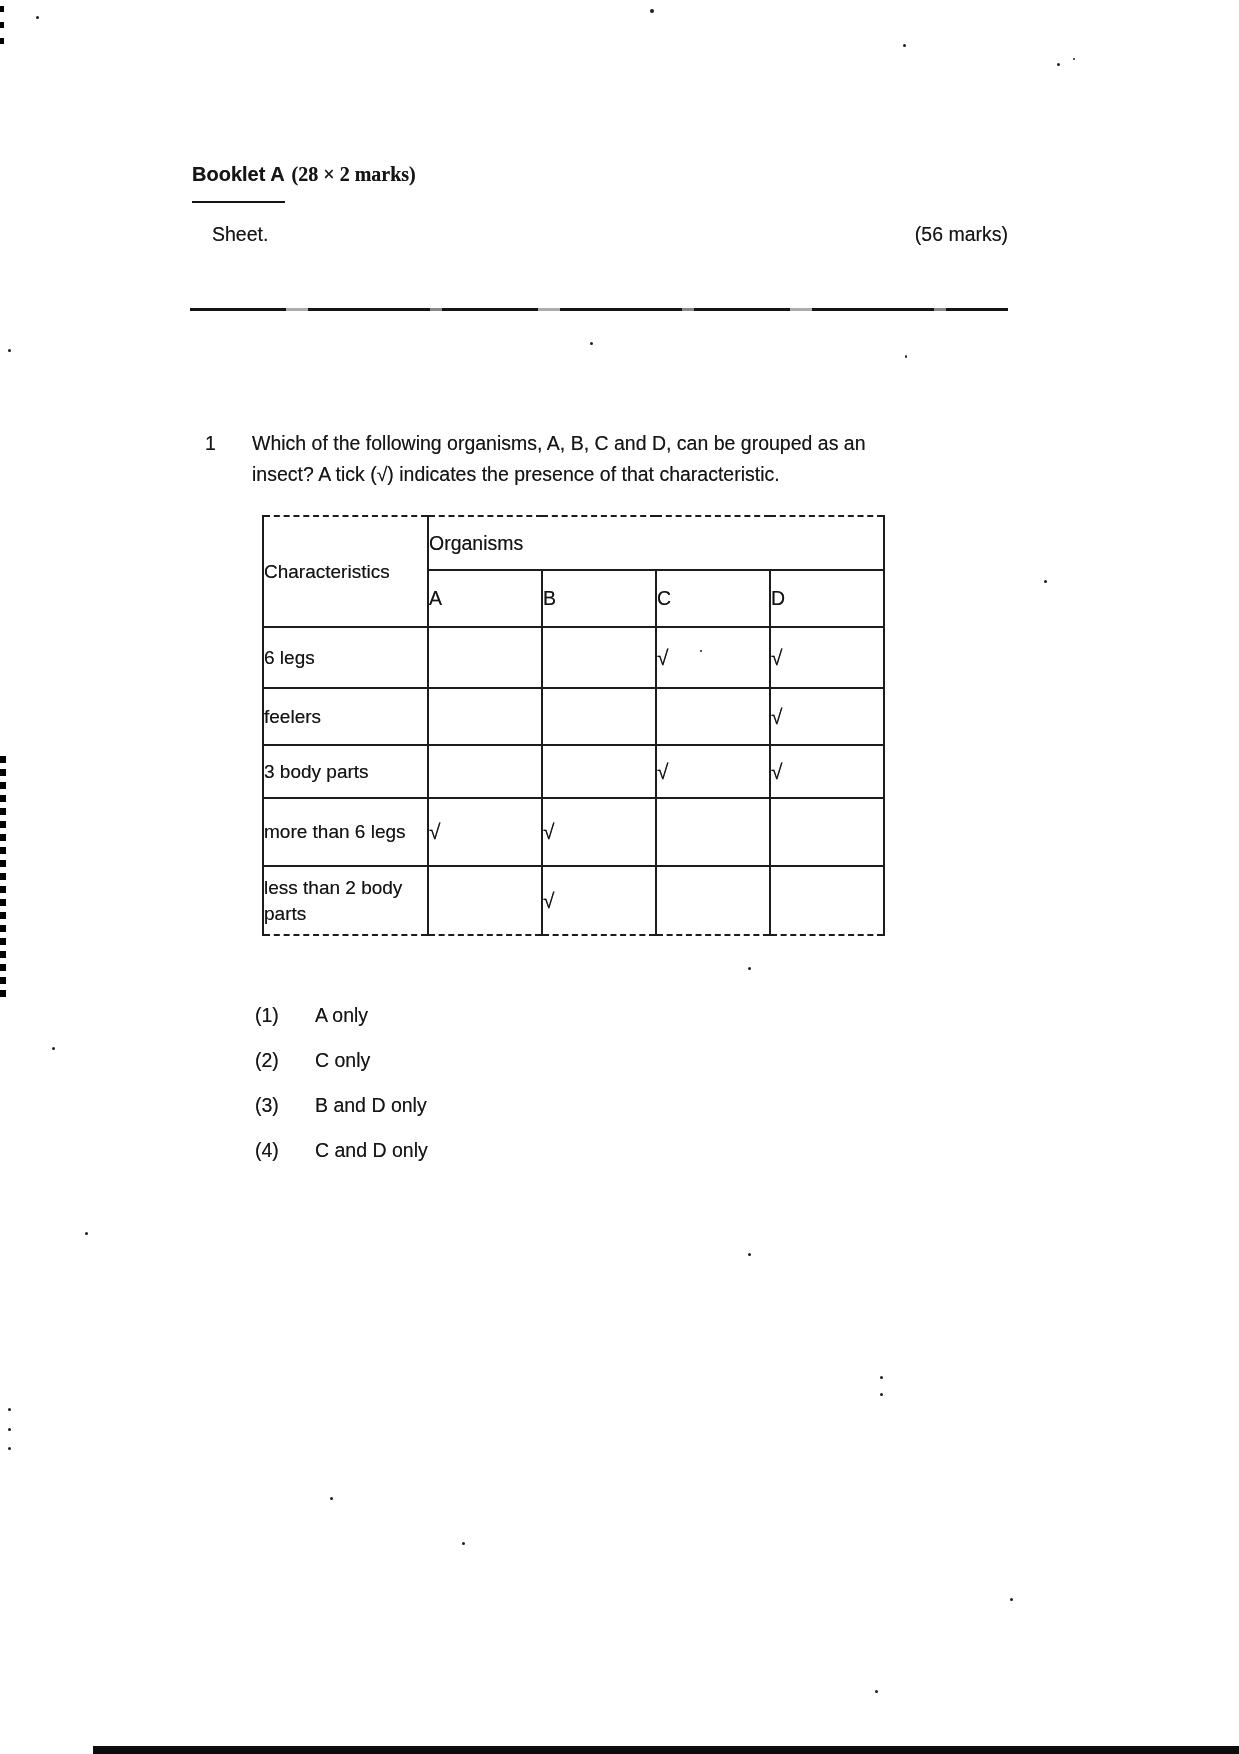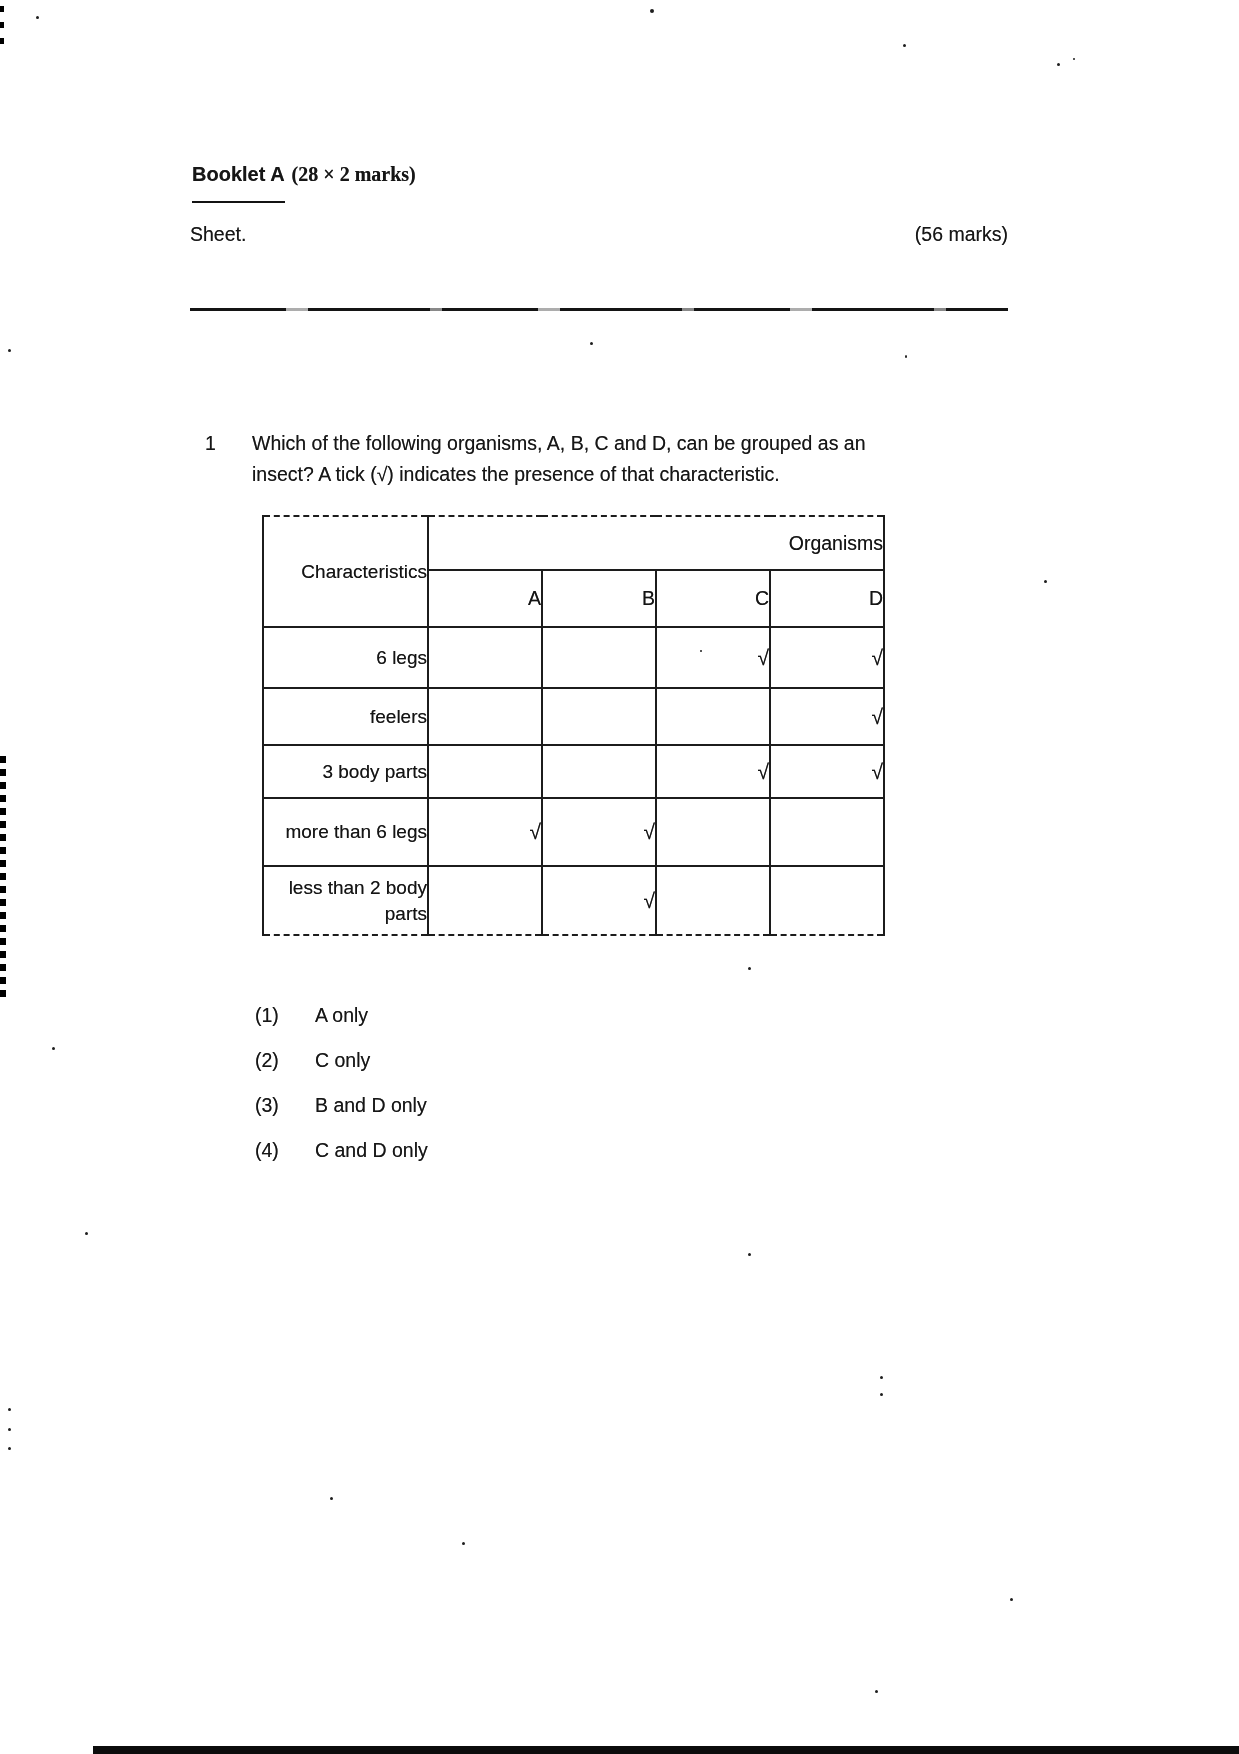--- a/index.html
+++ b/index.html
@@ -12,31 +12,31 @@
     overflow:hidden;
     text-shadow:0 0 .5px rgba(0,0,0,.55);
   }
   
   .heading{position:absolute;left:192px;top:163px;font-size:20px;font-weight:bold;white-space:nowrap;}
   .heading .u{border-bottom:2.5px solid #131313;padding-bottom:16px;}
   .heading .suffix{margin-left:7px;font-family:Liberation Serif, serif;}
   
   .instructions{position:absolute;left:190px;top:219px;width:818px;font-size:19.5px;line-height:31px;}
   .instr-line{white-space:nowrap;}
-  .sheet-line{display:flex;justify-content:space-between;align-items:flex-end;}
+  .sheet-line{display:flex;justify-content:space-between;align-items:flex-end;margin-left:22px;}
   .rule{position:absolute;left:190px;top:308px;width:818px;height:3px;
         background:repeating-linear-gradient(90deg,#141414 0 96px,rgba(20,20,20,.35) 96px 118px,#141414 118px 240px,rgba(20,20,20,.5) 240px 252px);}
   
   .question{position:absolute;left:205px;top:428px;display:flex;font-size:19.5px;line-height:31px;}
   .qnum{width:47px;flex:none;}
   .qtext{width:730px;}
   
   .tblwrap{position:absolute;left:262px;top:515px;}
   table.org{border-collapse:collapse;table-layout:fixed;font-size:19px;color:#141414;}
-  table.org td{border:2px solid #1c1c1c;text-align:right;vertical-align:middle;padding:0;}
+  table.org td{border:2px solid #1c1c1c;text-align:left;vertical-align:middle;padding:0;}
   td.charhead{width:163px;font-size:19px;}
   td.orghead{height:52px;font-size:19.5px;}
   td.colhead{height:55px;width:112px;font-size:19.5px;}
   td.rowlabel{padding:4px 18px;line-height:26px;}
   td.tick{font-size:21px;}
   tr.h1 td{border-top-style:dashed;}
   tr.h2 td{border-top-style:dashed;}
   tr.r2 td{border-top-style:dashed;}
   tr.r3 td{border-top-style:dashed;}
   tr.r5 td{border-bottom-style:dashed;}

